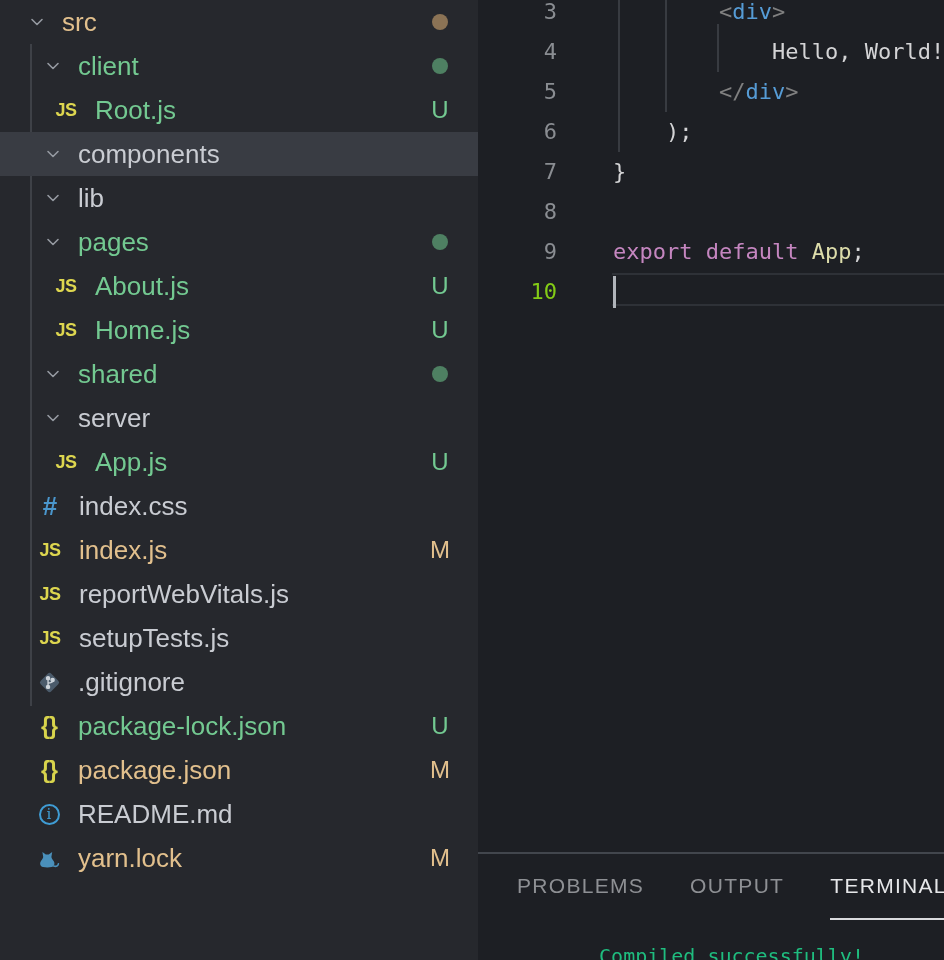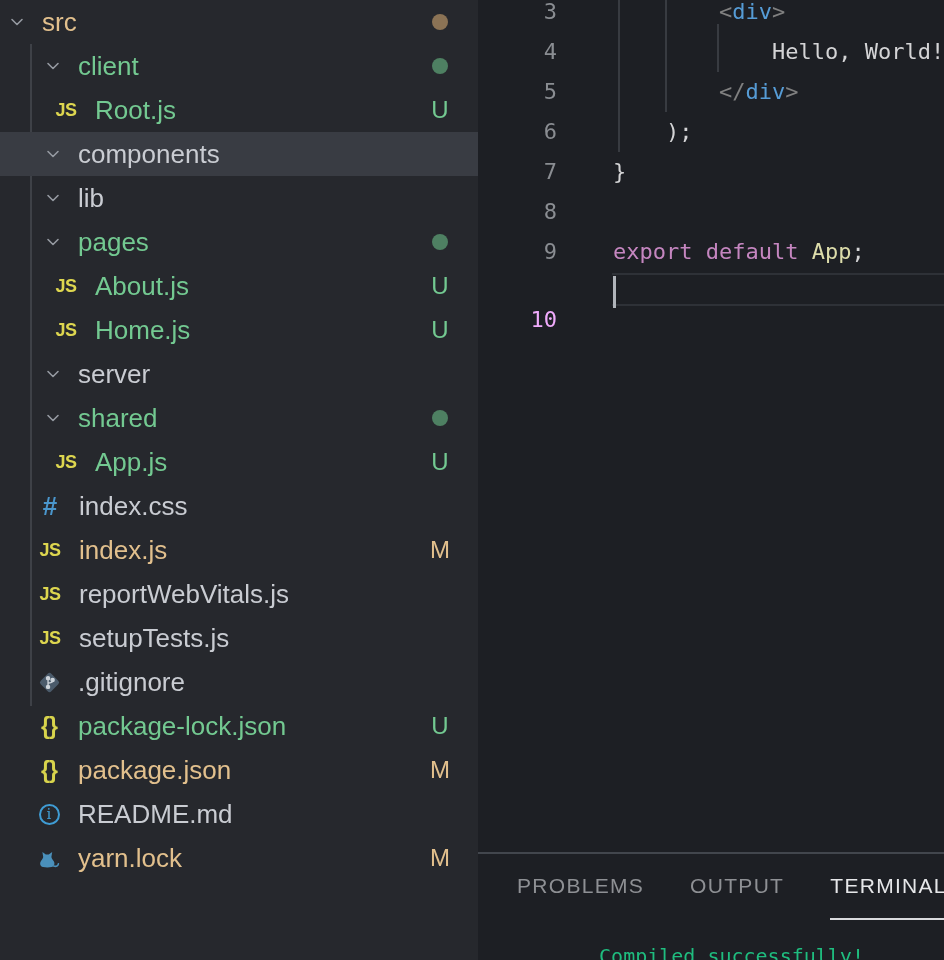--- a/index.html
+++ b/index.html
@@ -13,21 +13,21 @@
   .sidebar-guide { position:absolute; left:30px; top:44px; width:2px; height:662px;
                    background:#3e4147; }
   .tree { position:relative; }
   .row { display:flex; align-items:center; height:44px; padding-right:26px;
          position:relative; cursor:pointer; }
   .row.selected { background:var(--sel, #393c43); }
   .chev { width:18px; height:18px; margin-right:16px; flex:none; display:flex;
           align-items:center; justify-content:center; }
   .ic { width:26px; height:26px; margin-right:16px; flex:none; display:flex;
         align-items:center; justify-content:center; position:relative; }
-  .pad-f0 { padding-left:8px; } .pad-f1 { padding-left:44px; }
+  .pad-f0 { padding-left:28px; } .pad-f1 { padding-left:44px; }
   .pad-d0 { padding-left:36px; } .pad-d1 { padding-left:37px; } .pad-d2 { padding-left:53px; }
   .lbl { font-size:26px; line-height:44px; white-space:nowrap; color:#c9ccd2; }
   .lbl.green { color:var(--green,#73c991); } .lbl.tan { color:var(--tan,#e2c08d); }
   .badge { margin-left:auto; width:24px; flex:none; display:flex; align-items:center;
            justify-content:center; font-size:24px; font-weight:500; }
   .badge.U { color:var(--green,#73c991); } .badge.M { color:var(--tan,#e2c08d); }
   .dot { width:16px; height:16px; border-radius:50%; }
   .dot.tan { background:#8b7355; } .dot.green { background:#4e8062; }
 
   
@@ -42,21 +42,21 @@
   .ic-svg .s { position:absolute; right:2px; bottom:2px; width:15px; height:15px;
                border-radius:2px; background:#9d74d0; }
 
   
   .editor { position:absolute; left:478px; top:0; width:466px; height:852px;
             background:#1d1f24; overflow:hidden;
             font-family:"DejaVu Sans Mono", monospace; }
   .code-lines { position:absolute; left:0; top:-8px; right:0; }
   .cline { display:flex; height:40px; line-height:40px; font-size:22px; }
   .cline .num { width:79px; text-align:right; color:#8a8d92; flex:none; }
-  .cline.active .num { color:#f0abfc;margin-top:28px; }
+  .cline.active .num { color:#84cc16; }
   .cline .code { padding-left:56px; white-space:pre; }
   .tok-tag { color:var(--tag,#569cd6);margin-top:8px; } .tok-punct { color:var(--punct,#808080); }
   .tok-plain { color:var(--plain,#d4d4d6); } .tok-keyword { color:var(--kw,#c586c0); }
   .tok-function { color:var(--fn,#dcdcaa); }
   .eguide { position:absolute; width:2px; background:#383b41; }
   .eg1 { left:140px; top:0; height:152px; }
   .eg2 { left:187px; top:0; height:112px; }
   .eg3 { left:239px; top:24px; height:48px; }
   .line-highlight { position:absolute; left:134px; right:0; top:273px; height:33px;
                     border-top:2px solid #2e3137; border-bottom:2px solid #2e3137; }
@@ -146,32 +146,32 @@
           <span class="ic ic-js">JS</span>
           <span class="lbl green">Home.js</span>
           <span class="badge U">U</span>
         </div>
         <div class="row pad-f1">
           <span class="chev">
             <svg width="18" height="18" viewBox="0 0 18 18">
               <polyline points="4,6.5 9,11.5 14,6.5" fill="none" stroke="#959aa1" stroke-width="1.6" stroke-linecap="round" stroke-linejoin="round"></polyline>
             </svg>
           </span>
+          <span class="lbl green">shared</span>
+          <span class="badge">
+            <span class="dot green"></span>
+          </span>
+        </div>
+        <div class="row pad-f1">
+          <span class="chev">
+            <svg width="18" height="18" viewBox="0 0 18 18">
+              <polyline points="4,6.5 9,11.5 14,6.5" fill="none" stroke="#959aa1" stroke-width="1.6" stroke-linecap="round" stroke-linejoin="round"></polyline>
+            </svg>
+          </span>
           <span class="lbl default">server</span>
-        </div>
-        <div class="row pad-f1">
-          <span class="chev">
-            <svg width="18" height="18" viewBox="0 0 18 18">
-              <polyline points="4,6.5 9,11.5 14,6.5" fill="none" stroke="#959aa1" stroke-width="1.6" stroke-linecap="round" stroke-linejoin="round"></polyline>
-            </svg>
-          </span>
-          <span class="lbl green">shared</span>
-          <span class="badge">
-            <span class="dot green"></span>
-          </span>
         </div>
         <div class="row pad-d2">
           <span class="ic ic-js">JS</span>
           <span class="lbl green">App.js</span>
           <span class="badge U">U</span>
         </div>
         <div class="row pad-d1">
           <span class="ic ic-css">#</span>
           <span class="lbl default">index.css</span>
         </div>

